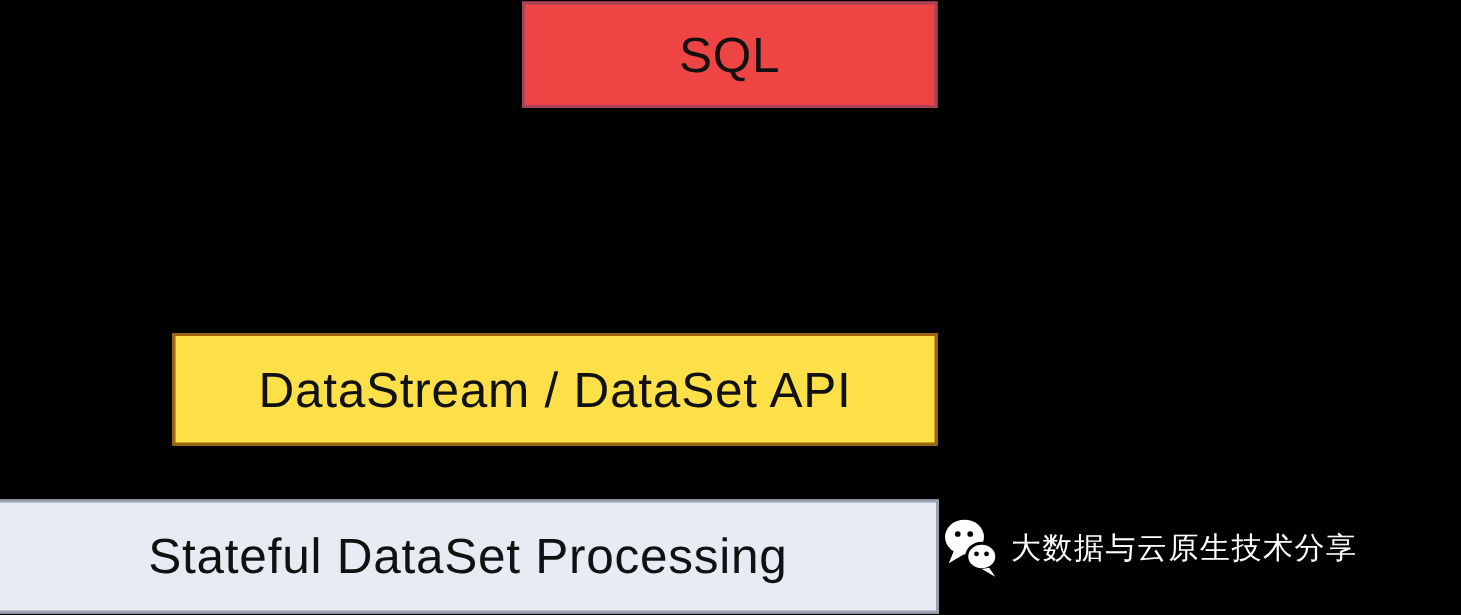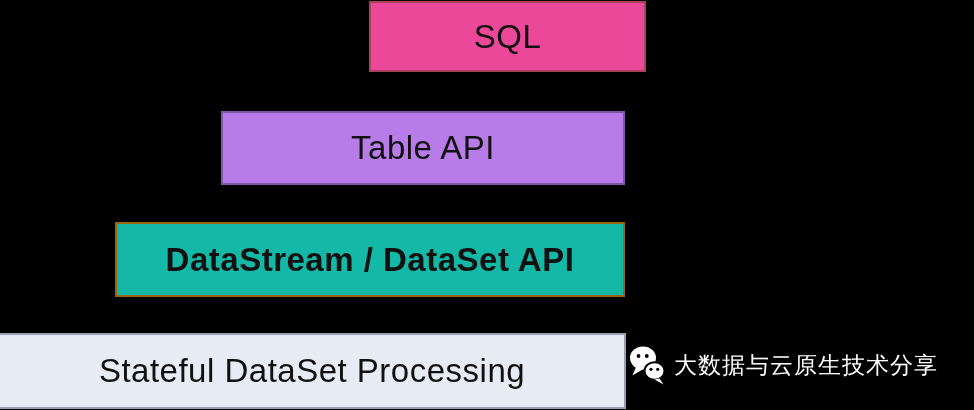--- a/index.html
+++ b/index.html
@@ -43,44 +43,41 @@
     position: absolute;
     left: 629px;
     top: 341px;
     height: 48px;
     display: flex;
     align-items: center;
     gap: 9px;
   }
   .branding-text {
     color: #ffffff;
-    font-size: 23px;
+    font-size: 20px;
     letter-spacing: 1px;
     white-space: nowrap;
   }
   .wechat-icon {
     width: 36px;
     height: 42px;
     display: block;
   }
 </style>
 </head>
 <body>
 
 <div class="canvas" style="background-color: rgb(0, 0, 0);">
 
-  <div class="layer layer-0" style="background-color: #ec4899; border-color: rgb(168, 65, 90); margin-left: 21px;">
+  <div class="layer layer-0" style="background-color: #ef4444; border-color: rgb(168, 65, 90);">
     <span class="layer-label">SQL</span>
   </div>
 
-  <div class="layer layer-1" style="background-color: rgb(183, 124, 232); border-color: rgb(126, 87, 165);">
-    <span class="layer-label">Table API</span>
-  </div>
 
-  <div class="layer layer-2" style="background-color: #14b8a6; border-color: rgb(156, 100, 15); font-weight: bold;">
+  <div class="layer layer-2" style="background-color: #fde047; border-color: rgb(156, 100, 15);">
     <span class="layer-label">DataStream / DataSet API</span>
   </div>
 
   <div class="layer layer-3" style="background-color: rgb(230, 235, 244); border-color: rgb(153, 161, 177);">
     <span class="layer-label">Stateful DataSet Processing</span>
   </div>
 
   <div class="branding">
     <svg class="wechat-icon" viewBox="0 0 36 42" xmlns="http://www.w3.org/2000/svg">
 

